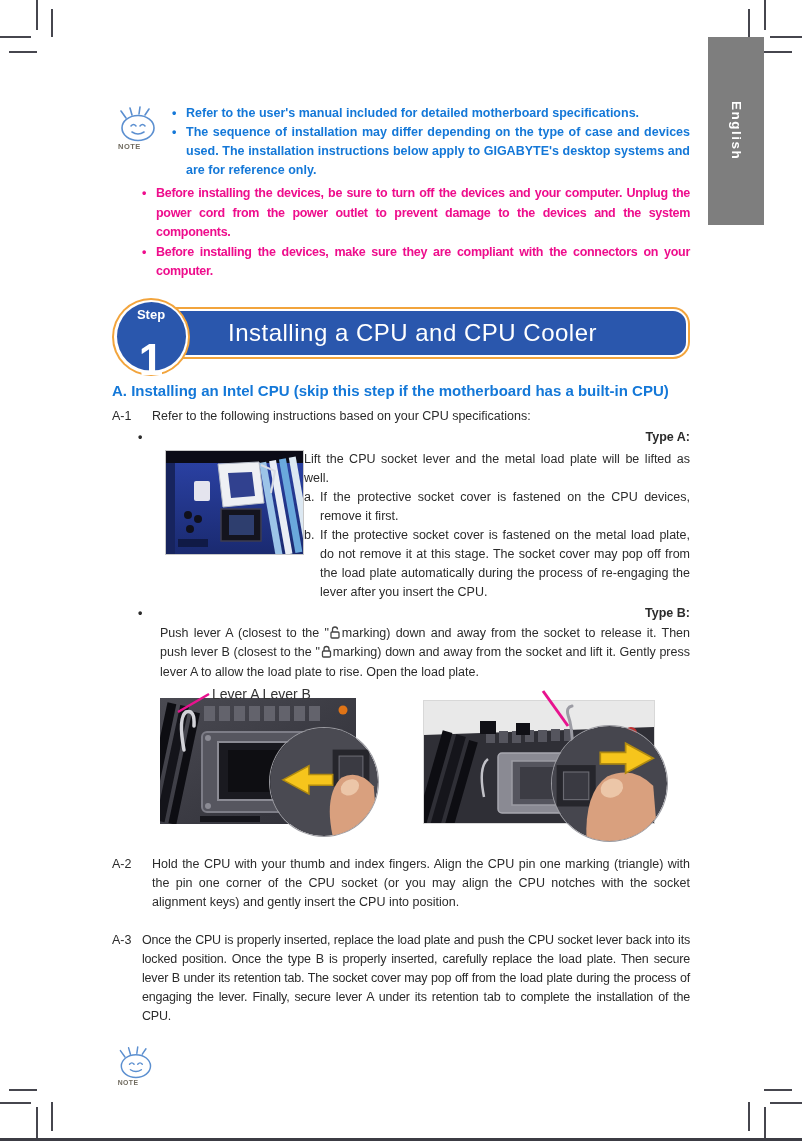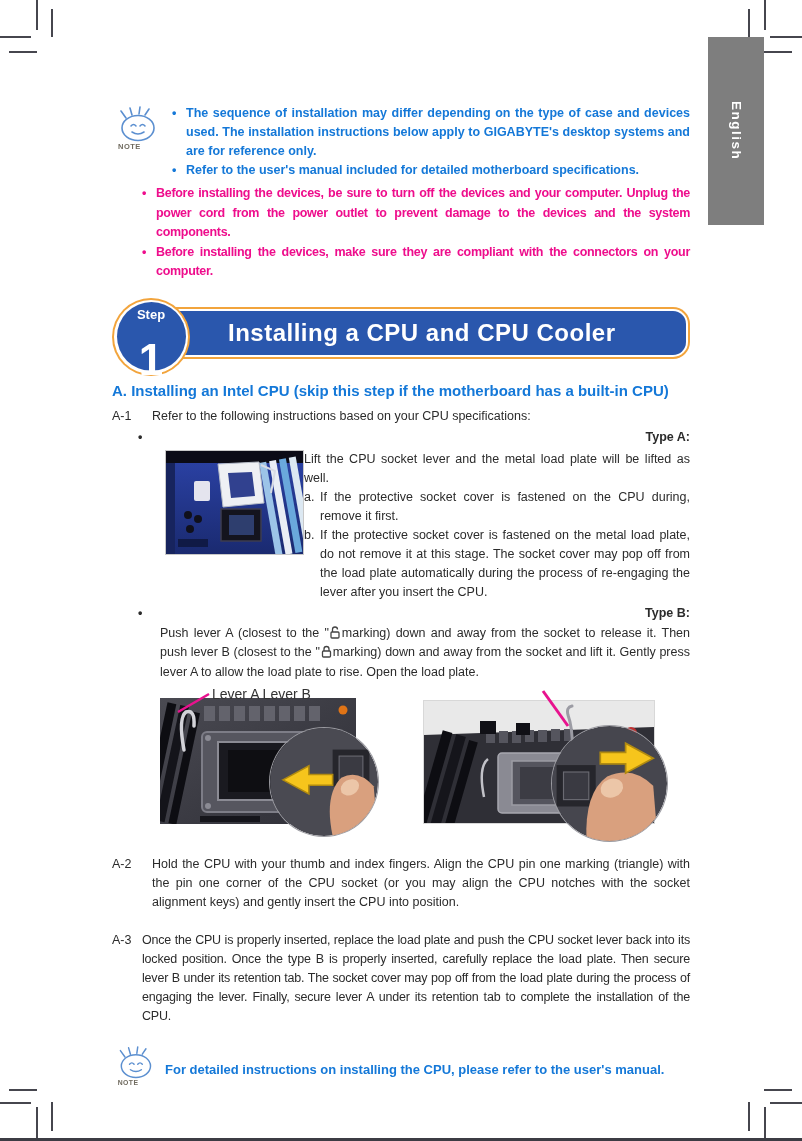--- a/index.html
+++ b/index.html
@@ -40,21 +40,21 @@
   .note-style li { color:#1478d8; font-weight:bold; font-size:12.5px; line-height:19px; }
   .caution-style { margin-top:4px; }
   .caution-style .txt { padding-left:28px; }
   .caution-style li { color:#ee0d8c; font-weight:bold; font-size:12.5px; line-height:19.5px; letter-spacing:-0.3px; }
 
   
   .step-banner { position:relative; height:78px; margin:14px 0 6px 0; }
   .bar-o { position:absolute; left:40px; right:0px; top:11px; background:#f2a43c; border-radius:17px; padding:2px; }
   .bar-w { background:#ffffff; border-radius:15px; padding:2px; }
   .bar-b { background:#2a57ad; border-radius:13px; height:44px; display:flex; align-items:center; padding-left:72px; }
-  .bar-b .title { color:#fff; font-weight:bold; font-size:24px; letter-spacing:0.5px; }
+  .bar-b .title { color:#fff; font-weight:normal; font-size:24px; letter-spacing:0.5px; }
   .step-badge { position:absolute; left:0; top:2px; width:78px; height:78px; border-radius:50%; background:#f2a43c; padding:2px; box-sizing:border-box; z-index:2; }
   .badge-w { background:#fff; border-radius:50%; width:100%; height:100%; padding:2.5px; box-sizing:border-box; }
   .badge-b { background:#2a57ad; border-radius:50%; width:100%; height:100%; display:flex; flex-direction:column; align-items:center; color:#fff;gap:20px; }
   .badge-b .step-word { font-size:13px; font-weight:bold; margin-top:7px; line-height:12px; }
   .badge-b .step-num { font-size:44px; font-weight:bold; line-height:40px; margin-top:-1px; }
 
   .sec-heading { color:#1478d8; font-weight:bold; font-size:15px; margin-top:8px; }
 
   .step-row { display:flex; margin-top:8px; font-size:12.5px; line-height:19px; }
   .step-row .lbl { flex:0 0 40px; }
@@ -134,22 +134,22 @@
               <path d="M33,9 L37,3"></path>
             <path d="M19,20 q2.5,-3 5,0"></path>
               <path d="M28,20 q2.5,-3 5,0"></path>
             <path d="M20,26 q6,4 12,0"></path>
           </g>
           <text x="6" y="43" font-size="7.5" font-weight="bold" fill="#6f6a5e" font-family="Liberation Sans, sans-serif" letter-spacing="0.5">NOTE</text>
         </svg>
       </div>
       <div class="txt">
         <ul>
+          <li><span>Refer to the user's manual included for detailed motherboard specifications.</span></li>
           <li><span>The sequence of installation may differ depending on the type of case and devices used. The installation instructions below apply to GIGABYTE's desktop systems and are for reference only.</span></li>
-          <li><span>Refer to the user's manual included for detailed motherboard specifications.</span></li>
         </ul>
       </div>
     </div>
 
     <div class="adm caution-style">
       <div class="txt">
         <ul>
           <li><span>Before installing the devices, be sure to turn off the devices and your computer. Unplug the power cord from the power outlet to prevent damage to the devices and the system components.</span></li>
           <li><span>Before installing the devices, make sure they are compliant with the connectors on your computer.</span></li>
         </ul>
@@ -210,21 +210,21 @@
           <circle cx="22" cy="64" r="4" fill="#10101c"></circle>
           <circle cx="32" cy="68" r="4" fill="#10101c"></circle>
           <circle cx="24" cy="78" r="4" fill="#10101c"></circle>
           <rect x="12" y="88" width="30" height="8" fill="#101a46"></rect>
         </svg>
       </div>
       <div class="typea-text">
         <div class="intro">Lift the CPU socket lever and the metal load plate will be lifted as well.</div>
         <div class="ab-item">
           <span class="ab-l">a.</span>
-          <span class="ab-t">If the protective socket cover is fastened on the CPU during, remove it first.</span>
+          <span class="ab-t">If the protective socket cover is fastened on the CPU devices, remove it first.</span>
         </div>
         <div class="ab-item">
           <span class="ab-l">b.</span>
           <span class="ab-t">If the protective socket cover is fastened on the metal load plate, do not remove it at this stage. The socket cover may pop off from the load plate automatically during the process of re-engaging the lever after you insert the CPU.</span>
         </div>
       </div>
     </div>
 
     <div class="type-label">Type B:</div>
     <div class="typeb-para">
@@ -359,17 +359,16 @@
               <path d="M20,9 L18,2"></path>
               <path d="M27,8 L28,1"></path>
               <path d="M33,9 L37,3"></path>
             <path d="M19,20 q2.5,-3 5,0"></path>
               <path d="M28,20 q2.5,-3 5,0"></path>
             <path d="M20,26 q6,4 12,0"></path>
           </g>
           <text x="6" y="43" font-size="7.5" font-weight="bold" fill="#6f6a5e" font-family="Liberation Sans, sans-serif" letter-spacing="0.5">NOTE</text>
         </svg>
       </div>
-      <div class="txt">For detailed instructions on installing the CPU, please refer to the user's manual.</div>
     </div>
 
   </div>
 </div>
 
 </body></html>

